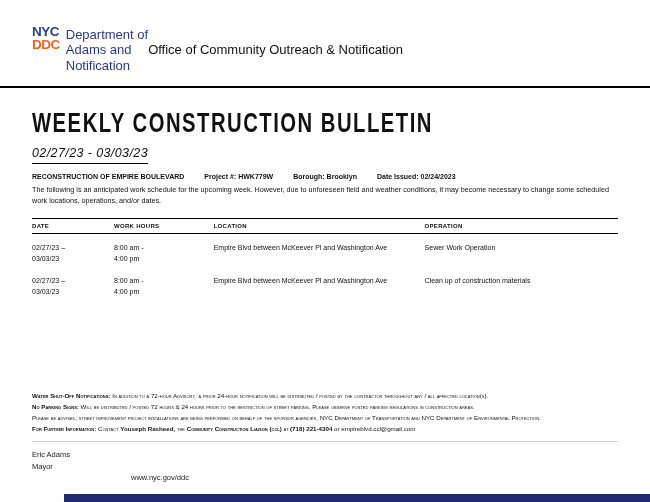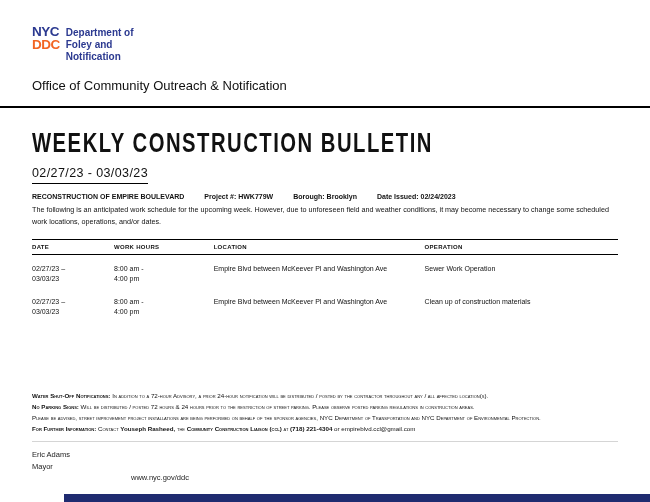--- a/index.html
+++ b/index.html
@@ -17,44 +17,44 @@
     color:#111;
     position:relative;
     overflow:hidden;
   }
   .page{position:relative;width:650px;height:502px;}
 
   
   .header{
     display:flex;justify-content:flex-start;align-items:flex-start;
     padding:26px 32px 0 32px;
-    flex-direction:column;
   }
   .logo{display:flex;gap:6px;}
   .logo-letters{display:flex;flex-direction:column;font-weight:900;font-size:13.5px;line-height:0.95;letter-spacing:-0.5px;}
   .logo-nyc{color:var(--nyc-blue);}
   .logo-ddc{color:var(--ddc-orange);}
-  .logo-dept{color:var(--nyc-blue);font-weight:700;font-size:10px;line-height:1.18;padding-top:1px;}
+  .logo-dept{color:var(--nyc-blue);font-weight:400;font-size:13px;line-height:1.18;padding-top:1px;}
   .office{font-size:13px;margin-top:16px;color:#111;}
 
   .divider{height:2px;background:#000;margin-top:13px;width:100%;}
 
   .content{padding:0 32px;margin-top:20px;}
 
   .title{
     margin:9px 0 0 0;
     font-size:27px;font-weight:700;
     letter-spacing:2px;white-space:nowrap;
     transform:scaleX(0.75);transform-origin:left center;
   }
   .date-range{
     display:inline-block;
     font-size:12.5px;letter-spacing:0.4px;
     margin-top:7px;padding-bottom:3px;
     border-bottom:1.5px solid #000;
+    font-style:italic;
   }
   .project-line{
     display:flex;gap:20px;flex-wrap:wrap;
     font-weight:700;font-size:7px;
     margin-top:9px;
   }
   .intro{
     font-size:7.2px;line-height:1.55;
     margin-top:4px;max-width:600px;
   }
@@ -110,21 +110,21 @@
 <div class="page">
 
   <div class="header">
     <div class="logo">
       <div class="logo-letters">
         <span class="logo-nyc">NYC</span>
         <span class="logo-ddc">DDC</span>
       </div>
       <div class="logo-dept">
         <div>Department of</div>
-        <div>Foley and</div>
+        <div>Adams and</div>
         <div>Notification</div>
       </div>
     </div>
     <div class="office">Office of Community Outreach &amp; Notification</div>
   </div>
 
   <div class="divider"></div>
 
   <div class="content">
     <h1 class="title">WEEKLY CONSTRUCTION BULLETIN</h1>

